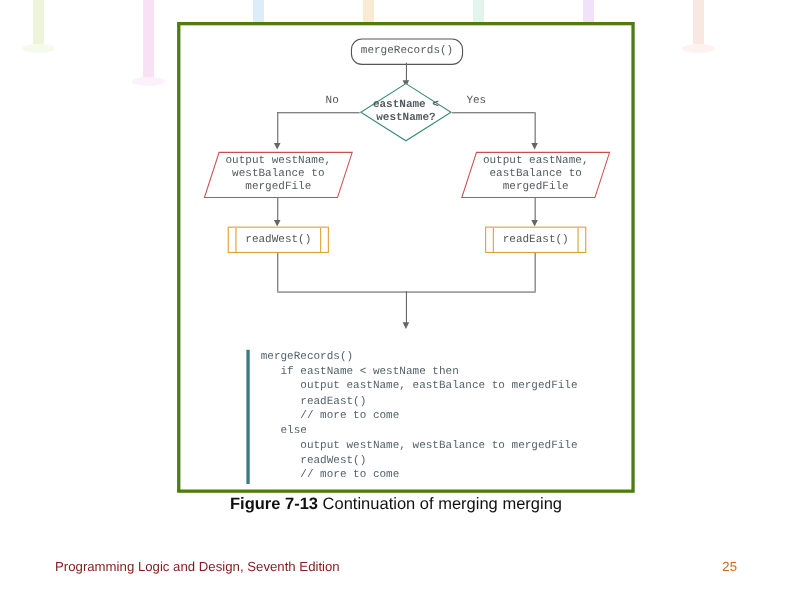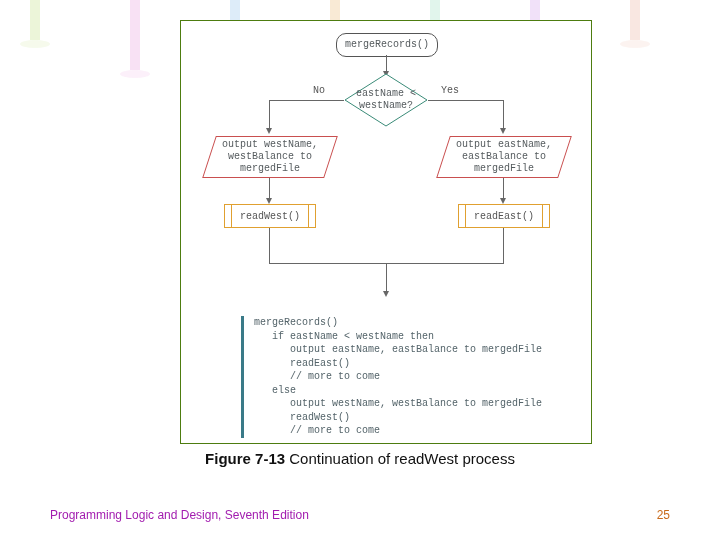--- a/index.html
+++ b/index.html
@@ -20,25 +20,25 @@
     opacity: 0.25;
   }
   .stripe {
     position: absolute;
     top: 0;
     width: 10px;
     height: 100px;
   }
   .figure-box {
     position: absolute;
-    left: 180px;
+    left: 161px;
     top: 20px;
     width: 410px;
     height: 422px;
-    border: 1px solid #4d7c0f;
+    border: 3px solid #4d7c0f;
     background: #fff;
     z-index: 2;
   }
   .flow {
     position: relative;
     width: 100%;
     height: 260px;
   }
   .node {
     position: absolute;
@@ -55,20 +55,21 @@
   .terminator {
     border: 1px solid #555;
     border-radius: 10px;
     padding: 2px 8px;
     height: 18px;
   }
   .decision {
     width: 84px;
     height: 54px;
     background: none;
+    font-weight: bold;
   }
   .decision svg { position:absolute; top:0; left:0; }
   .decision .dtxt {
     position: relative;
     z-index: 1;
     width: 70px;
   }
   .process {
     border: 1px solid #c94f4f;
     width: 120px;
@@ -138,21 +139,21 @@
     text-align: center;
     font-size: 15px;
     color: #111;
   }
   .caption .figno { font-weight: bold; }
   .footer-left {
     position: absolute;
     bottom: 18px;
     left: 50px;
     font-size: 12px;
-    color: #a21caf;
+    color: #7f1d1d;
   }
   .footer-right {
     position: absolute;
     bottom: 18px;
     right: 50px;
     font-size: 12px;
     color: #c96a1a;
     text-align: center;
   }
 </style>
@@ -228,17 +229,17 @@
 
     <div class="arrow vline" style="left:205px;top:242px;height:30px"></div>
     <div class="arrowhead" style="left:202px;top:270px"></div>
 
   </div>
 
   <div class="pseudo">mergeRecords()<br>   if eastName &lt; westName then<br>      output eastName, eastBalance to mergedFile<br>      readEast()<br>      // more to come<br>   else<br>      output westName, westBalance to mergedFile<br>      readWest()<br>      // more to come</div>
 </div>
 
 <div class="caption">
-  <span class="figno">Figure 7-13</span><span> Continuation of readWest process</span>
+  <span class="figno">Figure 7-13</span><span> Continuation of merging merging</span>
 </div>
 
 <div class="footer-left">Programming Logic and Design, Seventh Edition</div>
 <div class="footer-right">25</div>
 
 </body></html>

